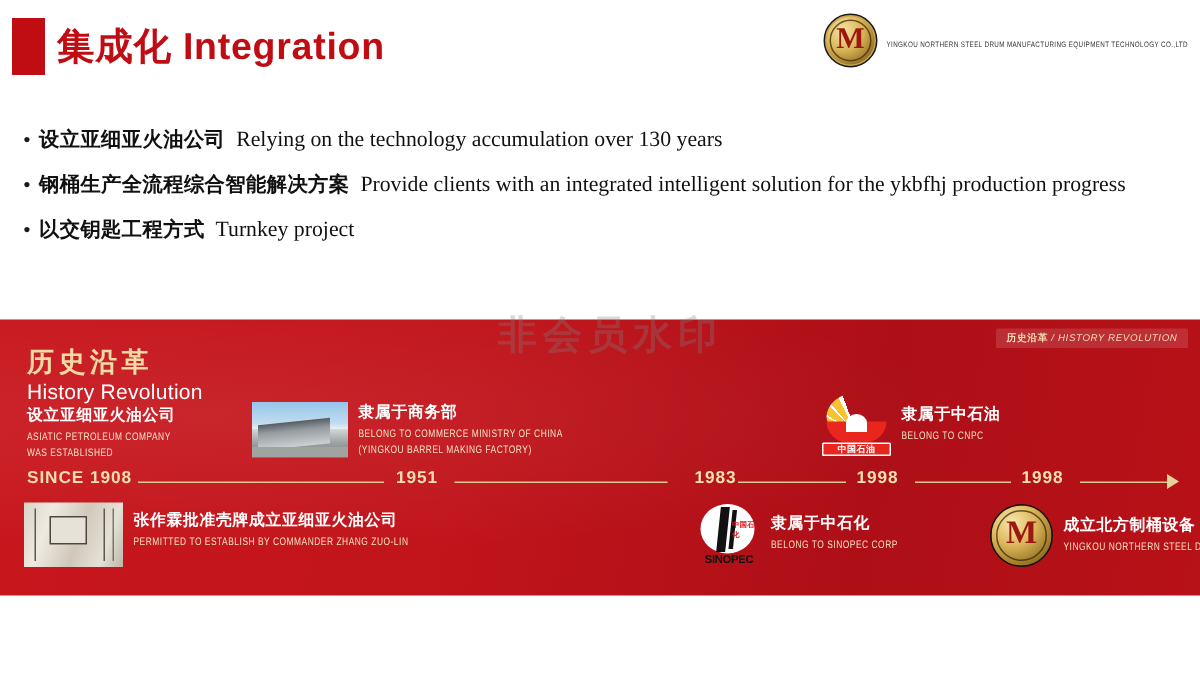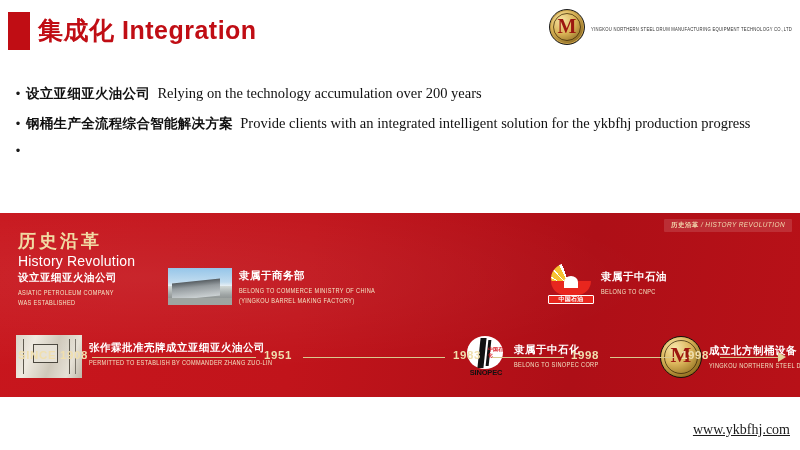--- a/index.html
+++ b/index.html
@@ -207,21 +207,21 @@
     border:1.6px solid #16120a;
     display:flex;align-items:center;justify-content:center;position:relative;
   }
   .logo-m .m{
     font-family:"Liberation Serif", serif;font-weight:bold;font-size:22px;
     color:#9c1710;line-height:1;transform:translateY(-2px);
   }
   .logo-m .ring{position:absolute;left:3px;top:3px;right:3px;bottom:3px;border-radius:50%;border:1px solid rgba(45,30,4,.7);}
 
   
-  .timeline{position:absolute;left:0;top:313px;width:800px;height:18px;margin-top:36px;}
+  .timeline{position:absolute;left:0;top:313px;width:800px;height:18px;}
   .tl-year{
     position:absolute;top:0;
     font-size:11.5px;font-weight:bold;color:#f0dfae;letter-spacing:.6px;white-space:nowrap;
   }
   .tl-line{position:absolute;top:8px;height:1.4px;background:#d9c98e;}
   .tl-arrow{
     position:absolute;top:3px;width:0;height:0;
     border-left:8px solid #e2d39a;border-top:5px solid transparent;border-bottom:5px solid transparent;
   }
 
@@ -260,28 +260,29 @@
       </div>
       <div class="logo-words">
         <div class="logo-en">YINGKOU NORTHERN STEEL DRUM MANUFACTURING EQUIPMENT TECHNOLOGY CO.,LTD</div>
       </div>
     </div>
   </div>
 
   <div class="bullets">
     <div class="bullet">
       <span class="dot">•</span>
-      <span class="txt"><span class="zh">设立亚细亚火油公司</span>&nbsp; <span>Relying on the technology accumulation over 200 years</span></span>
+      <span class="txt"><span class="zh">设立亚细亚火油公司</span>&nbsp; <span>Relying on the technology accumulation over 130 years</span></span>
     </div>
     <div class="bullet">
       <span class="dot">•</span>
       <span class="txt"><span class="zh">钢桶生产全流程综合智能解决方案</span>&nbsp; <span>Provide clients with an integrated intelligent solution for the ykbfhj production progress</span></span>
     </div>
     <div class="bullet">
       <span class="dot">•</span>
+      <span class="txt"><span class="zh">以交钥匙工程方式</span>&nbsp; <span>Turnkey project</span></span>
     </div>
   </div>
 
   <div class="panel">
 
     <div class="panel-tag">
       <span class="zh">历史沿革</span><span> / </span><span>HISTORY REVOLUTION</span>
     </div>
 
     <div class="panel-title-zh">历史沿革</div>
@@ -370,25 +371,25 @@
         </div>
       </div>
     </div>
   </div>
 
   <div class="timeline">
     <div class="tl-year" style="left:18px;">SINCE 1908</div>
     <div class="tl-line" style="left:92px;width:164px;"></div>
     <div class="tl-year" style="left:264px;">1951</div>
     <div class="tl-line" style="left:303px;width:142px;"></div>
-    <div class="tl-year" style="left:453px;">1983</div>
+    <div class="tl-year" style="left:463px;">1983</div>
     <div class="tl-line" style="left:492px;width:72px;"></div>
     <div class="tl-year" style="left:571px;">1998</div>
     <div class="tl-line" style="left:610px;width:64px;"></div>
     <div class="tl-year" style="left:681px;">1998</div>
     <div class="tl-line" style="left:720px;width:58px;"></div>
     <div class="tl-arrow" style="left:778px;"></div>
   </div>
 
-
-  <div class="footer-url">www.ykbfhj.com</div>
+  <div class="watermark">非会员水印</div>
+
 
 </div>
 
 </body></html>

